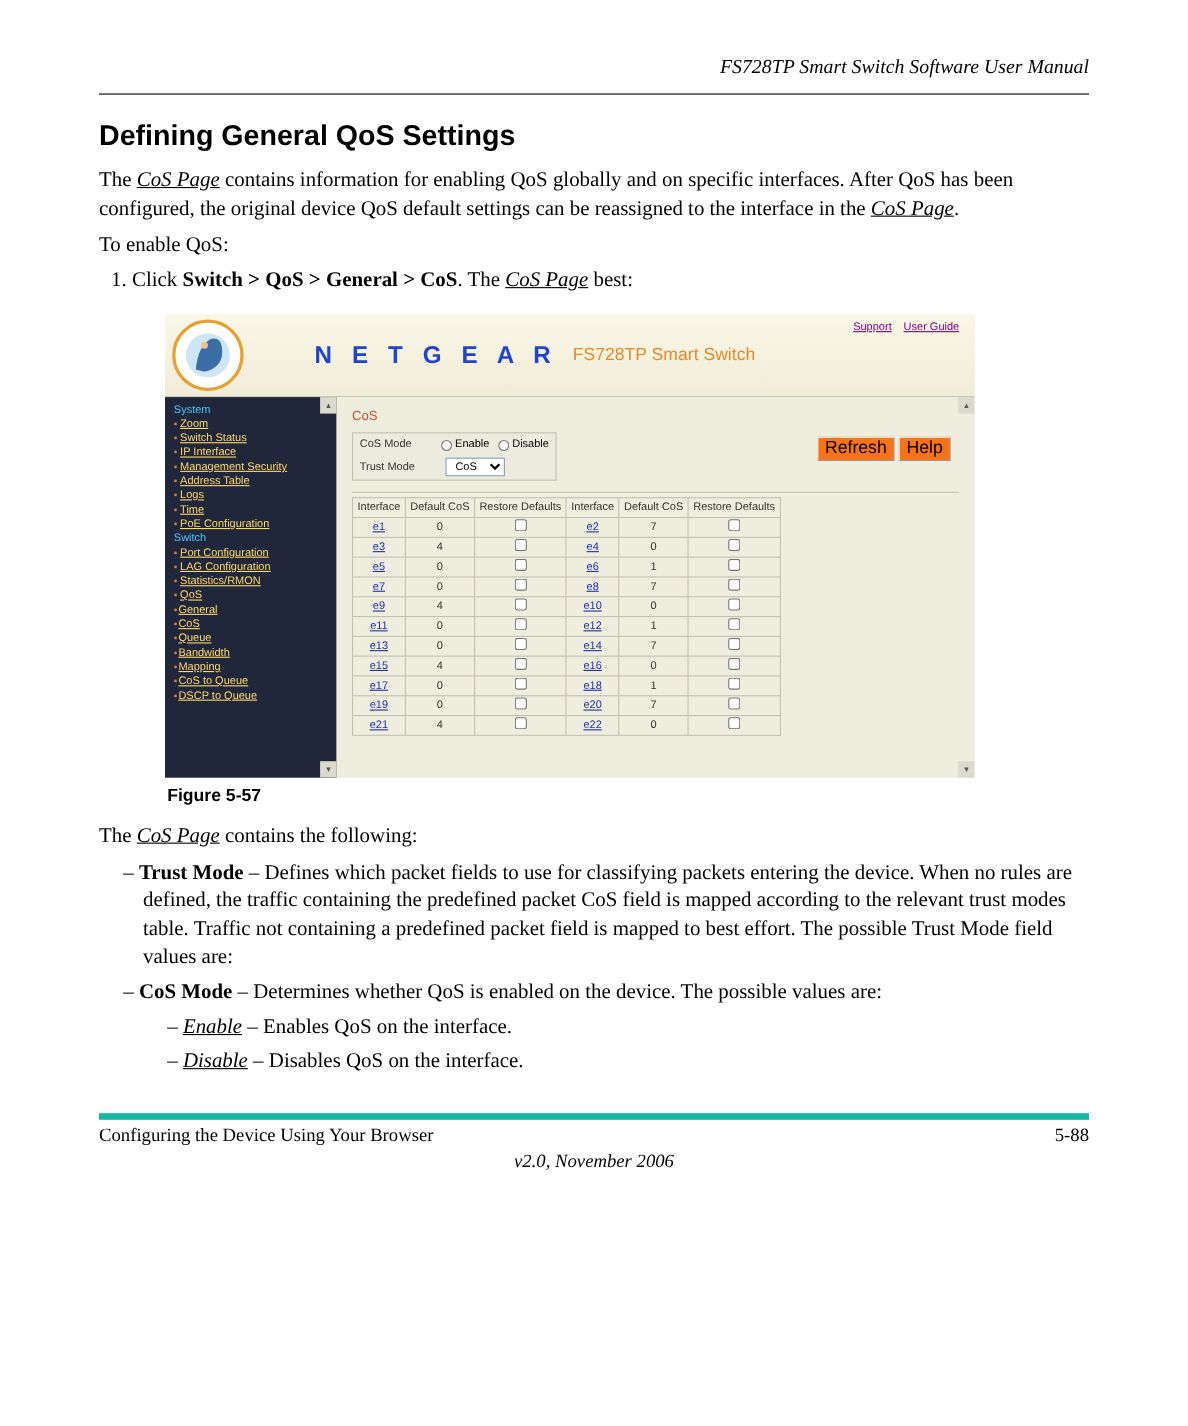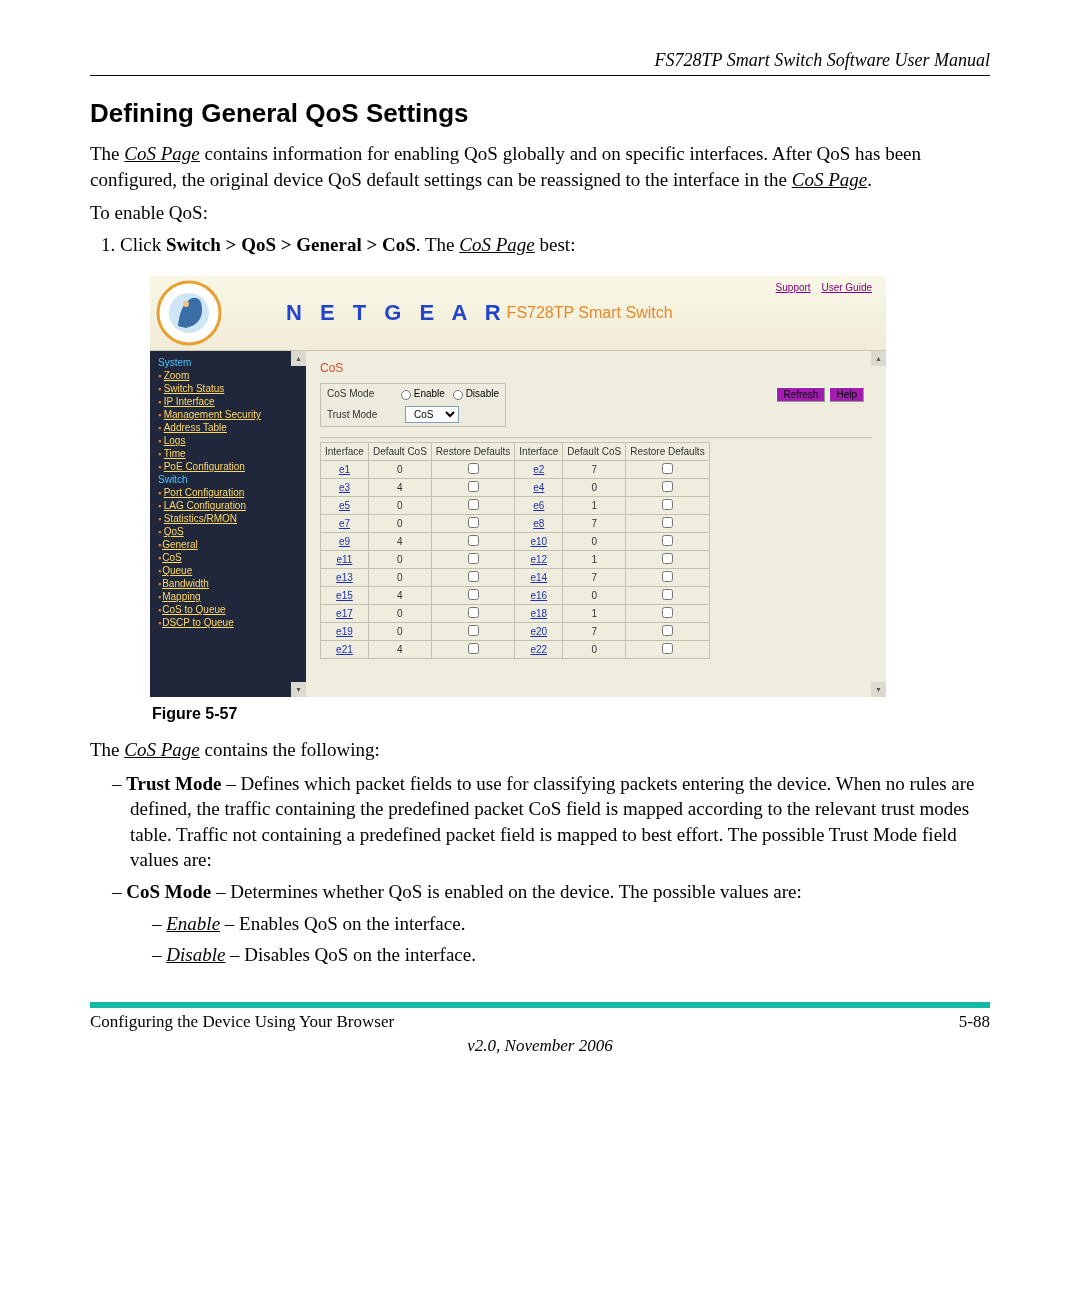--- a/index.html
+++ b/index.html
@@ -11,21 +11,21 @@
     width: 1080px;
   }
   .page {
     padding: 50px 90px 30px 90px;
   }
   .doc-header {
     text-align: right;
     font-style: italic;
     font-size: 18px;
     border-bottom: 1px solid #000;
-    padding-bottom: 4px;
+    padding-bottom: 14px;
     margin-bottom: 22px;
   }
   h1.section-title {
     font-family: Arial, Helvetica, sans-serif;
     font-weight: bold;
     font-size: 26px;
     margin: 10px 0 12px 0;
   }
   p.body {
     font-size: 19px;
@@ -63,20 +63,21 @@
     height: 74px;
     display: flex;
     align-items: center;
     justify-content: center;
   }
   .logo-svg { width: 66px; height: 66px; }
   .brand-area {
     flex: 1;
     display: flex;
     align-items: center;
+    gap: 14px;
     padding-left: 58px;
   }
   .brand-netgear {
     font-family: Arial, sans-serif;
     font-weight: 800;
     font-size: 22px;
     letter-spacing: 6px;
     color: #2244cc;
   }
   .brand-product {
@@ -160,22 +161,22 @@
   }
   .btn-row {
     position: absolute;
     top: 36px;
     right: 22px;
     display: flex;
     gap: 4px;
   }
   .win-btn {
     font-family: "MS Sans Serif", Arial, sans-serif;
-    font-size: 10px;
-    background: #a21caf;
+    font-size: 16px;
+    background: #f97316;
     border: 1px solid #999;
     border-top-color: #fff;
     border-left-color: #fff;
     padding: 1px 6px;
   }
   .form-box {
     margin: 0 14px 10px 14px;
     border: 1px solid #c3c0b2;
     background: #edebdd;
     width: 184px;

